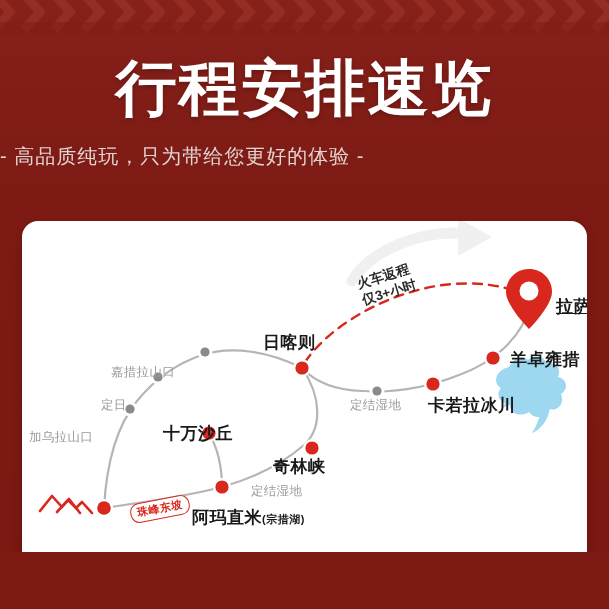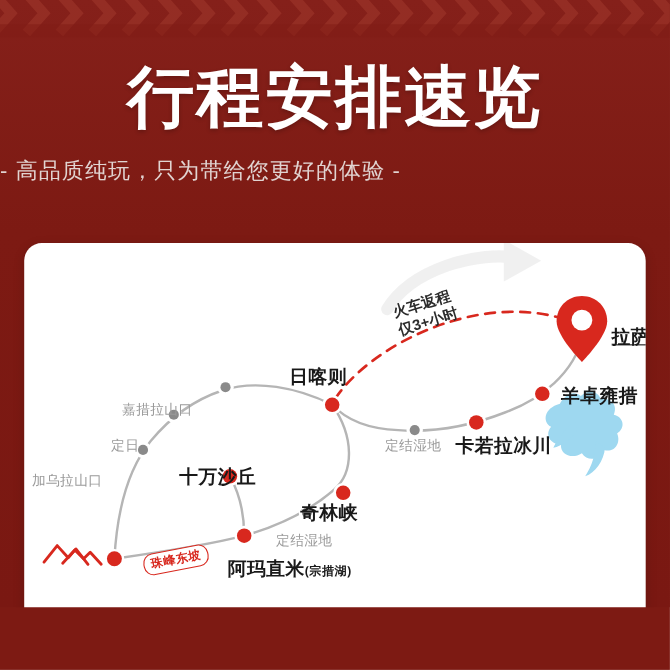--- a/index.html
+++ b/index.html
@@ -174,39 +174,39 @@
           <circle cx="507" cy="70" r="9.5" fill="#fff"></circle>
         </g>
 
       </svg>
     </div>
 
     <div class="lbl lbl-major" style="left:534px;top:74px;text-decoration:underline;">拉萨</div>
 
     <div class="lbl lbl-major" style="left:488px;top:127px;">羊卓雍措</div>
 
-    <div class="lbl lbl-major" style="left:392px;top:173px;">卡若拉冰川</div>
+    <div class="lbl lbl-major" style="left:406px;top:173px;">卡若拉冰川</div>
 
     <div class="lbl lbl-minor" style="left:328px;top:176px;">定结湿地</div>
 
     <div class="lbl lbl-major" style="left:241px;top:110px;">日喀则</div>
 
     <div class="lbl lbl-minor" style="left:89px;top:143px;">嘉措拉山口</div>
 
     <div class="lbl lbl-minor" style="left:79px;top:176px;">定日</div>
 
     <div class="lbl lbl-minor" style="left:7px;top:208px;">加乌拉山口</div>
 
     <div class="lbl lbl-major" style="left:141px;top:201px;text-align:center;">十万沙丘</div>
 
     <div class="lbl lbl-major" style="left:251px;top:234px;">奇林峡</div>
 
     <div class="lbl lbl-minor" style="left:229px;top:262px;">定结湿地</div>
 
-    <div class="lbl lbl-major" style="left:185px;top:285px;">
+    <div class="lbl lbl-major" style="left:170px;top:285px;">
       <span>阿玛直米</span><span class="sub-paren">(宗措湖)</span>
     </div>
 
 
     <div class="lbl lbl-rail" style="left:333px;top:55px;">
       <div>火车返程</div>
       <div>仅3+小时</div>
     </div>
 
     <div class="badge" style="left:108px;top:278px;">珠峰东坡</div>

